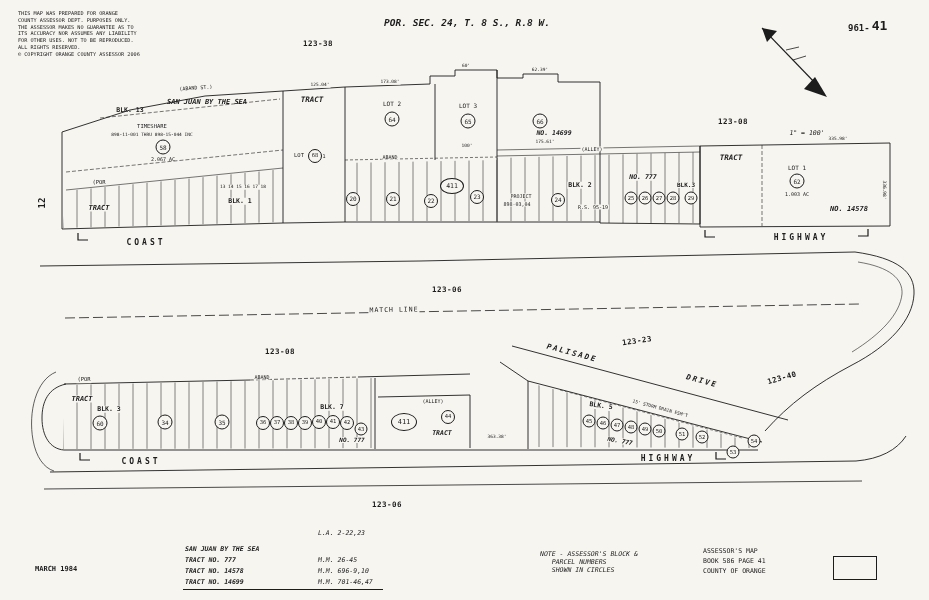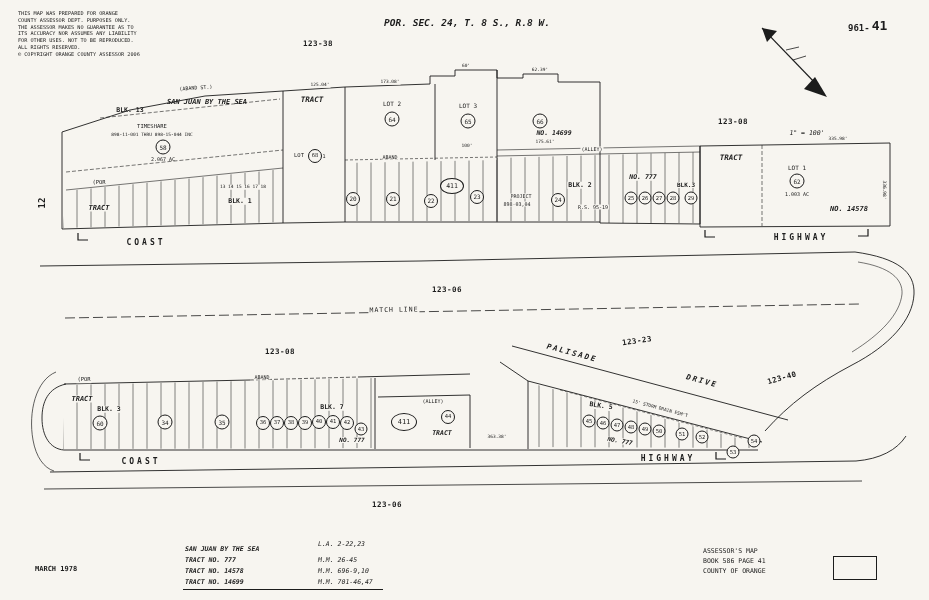--- a/index.html
+++ b/index.html
@@ -225,30 +225,33 @@
   <div class="circle" style="left:659px;top:431px;width:11px;height:11px;font-size:5.5px">50</div>
   <div class="circle" style="left:682px;top:434px;width:11px;height:11px;font-size:5.5px">51</div>
   <div class="circle" style="left:702px;top:437px;width:11px;height:11px;font-size:5.5px">52</div>
   <div class="circle" style="left:733px;top:452px;width:11px;height:11px;font-size:5.5px">53</div>
   <div class="circle" style="left:754px;top:441px;width:11px;height:11px;font-size:5.5px">54</div>
   <div class="lbl s6 b i mask" style="left:620px;top:441px;transform:translate(-50%,-50%) rotate(10deg)">NO. 777</div>
 
   <div class="lbl road" style="left:141px;top:462px">COAST</div>
   <div class="lbl road" style="left:668px;top:459px">HIGHWAY</div>
 
-  <div class="lbla s7 b" style="left:35px;top:565px">MARCH 1978</div>
+  <div class="lbla s7 b" style="left:35px;top:565px">MARCH 1984</div>
 
   <div class="lbla s65 b i" style="left:185px;top:545px">SAN JUAN BY THE SEA</div>
-  <div class="lbla s65 i" style="left:318px;top:540px">L.A. 2-22,23</div>
+  <div class="lbla s65 i" style="left:318px;top:529px">L.A. 2-22,23</div>
   <div class="lbla s65 b i" style="left:185px;top:556px">TRACT NO. 777</div>
   <div class="lbla s65 i" style="left:318px;top:556px">M.M. 26-45</div>
   <div class="lbla s65 b i" style="left:185px;top:567px">TRACT NO. 14578</div>
   <div class="lbla s65 i" style="left:318px;top:567px">M.M. 696-9,10</div>
   <div class="lbla s65 b i" style="left:185px;top:578px">TRACT NO. 14699</div>
   <div class="lbla s65 i" style="left:318px;top:578px">M.M. 701-46,47</div>
   <div style="position:absolute;left:183px;top:589px;width:200px;border-top:1px solid var(--ink)"></div>
 
+  <div class="lbla s65 i pre" style="left:540px;top:550px">NOTE - ASSESSOR'S BLOCK &amp;
+   PARCEL NUMBERS
+   SHOWN IN CIRCLES</div>
   <div class="lbla s65 pre" style="left:703px;top:547px;line-height:1.5">ASSESSOR'S MAP
 BOOK 586 PAGE 41
 COUNTY OF ORANGE</div>
   <div class="stamp" style="left:833px;top:556px;width:42px;height:22px"></div>
 
 </div>
 
 </body></html>

